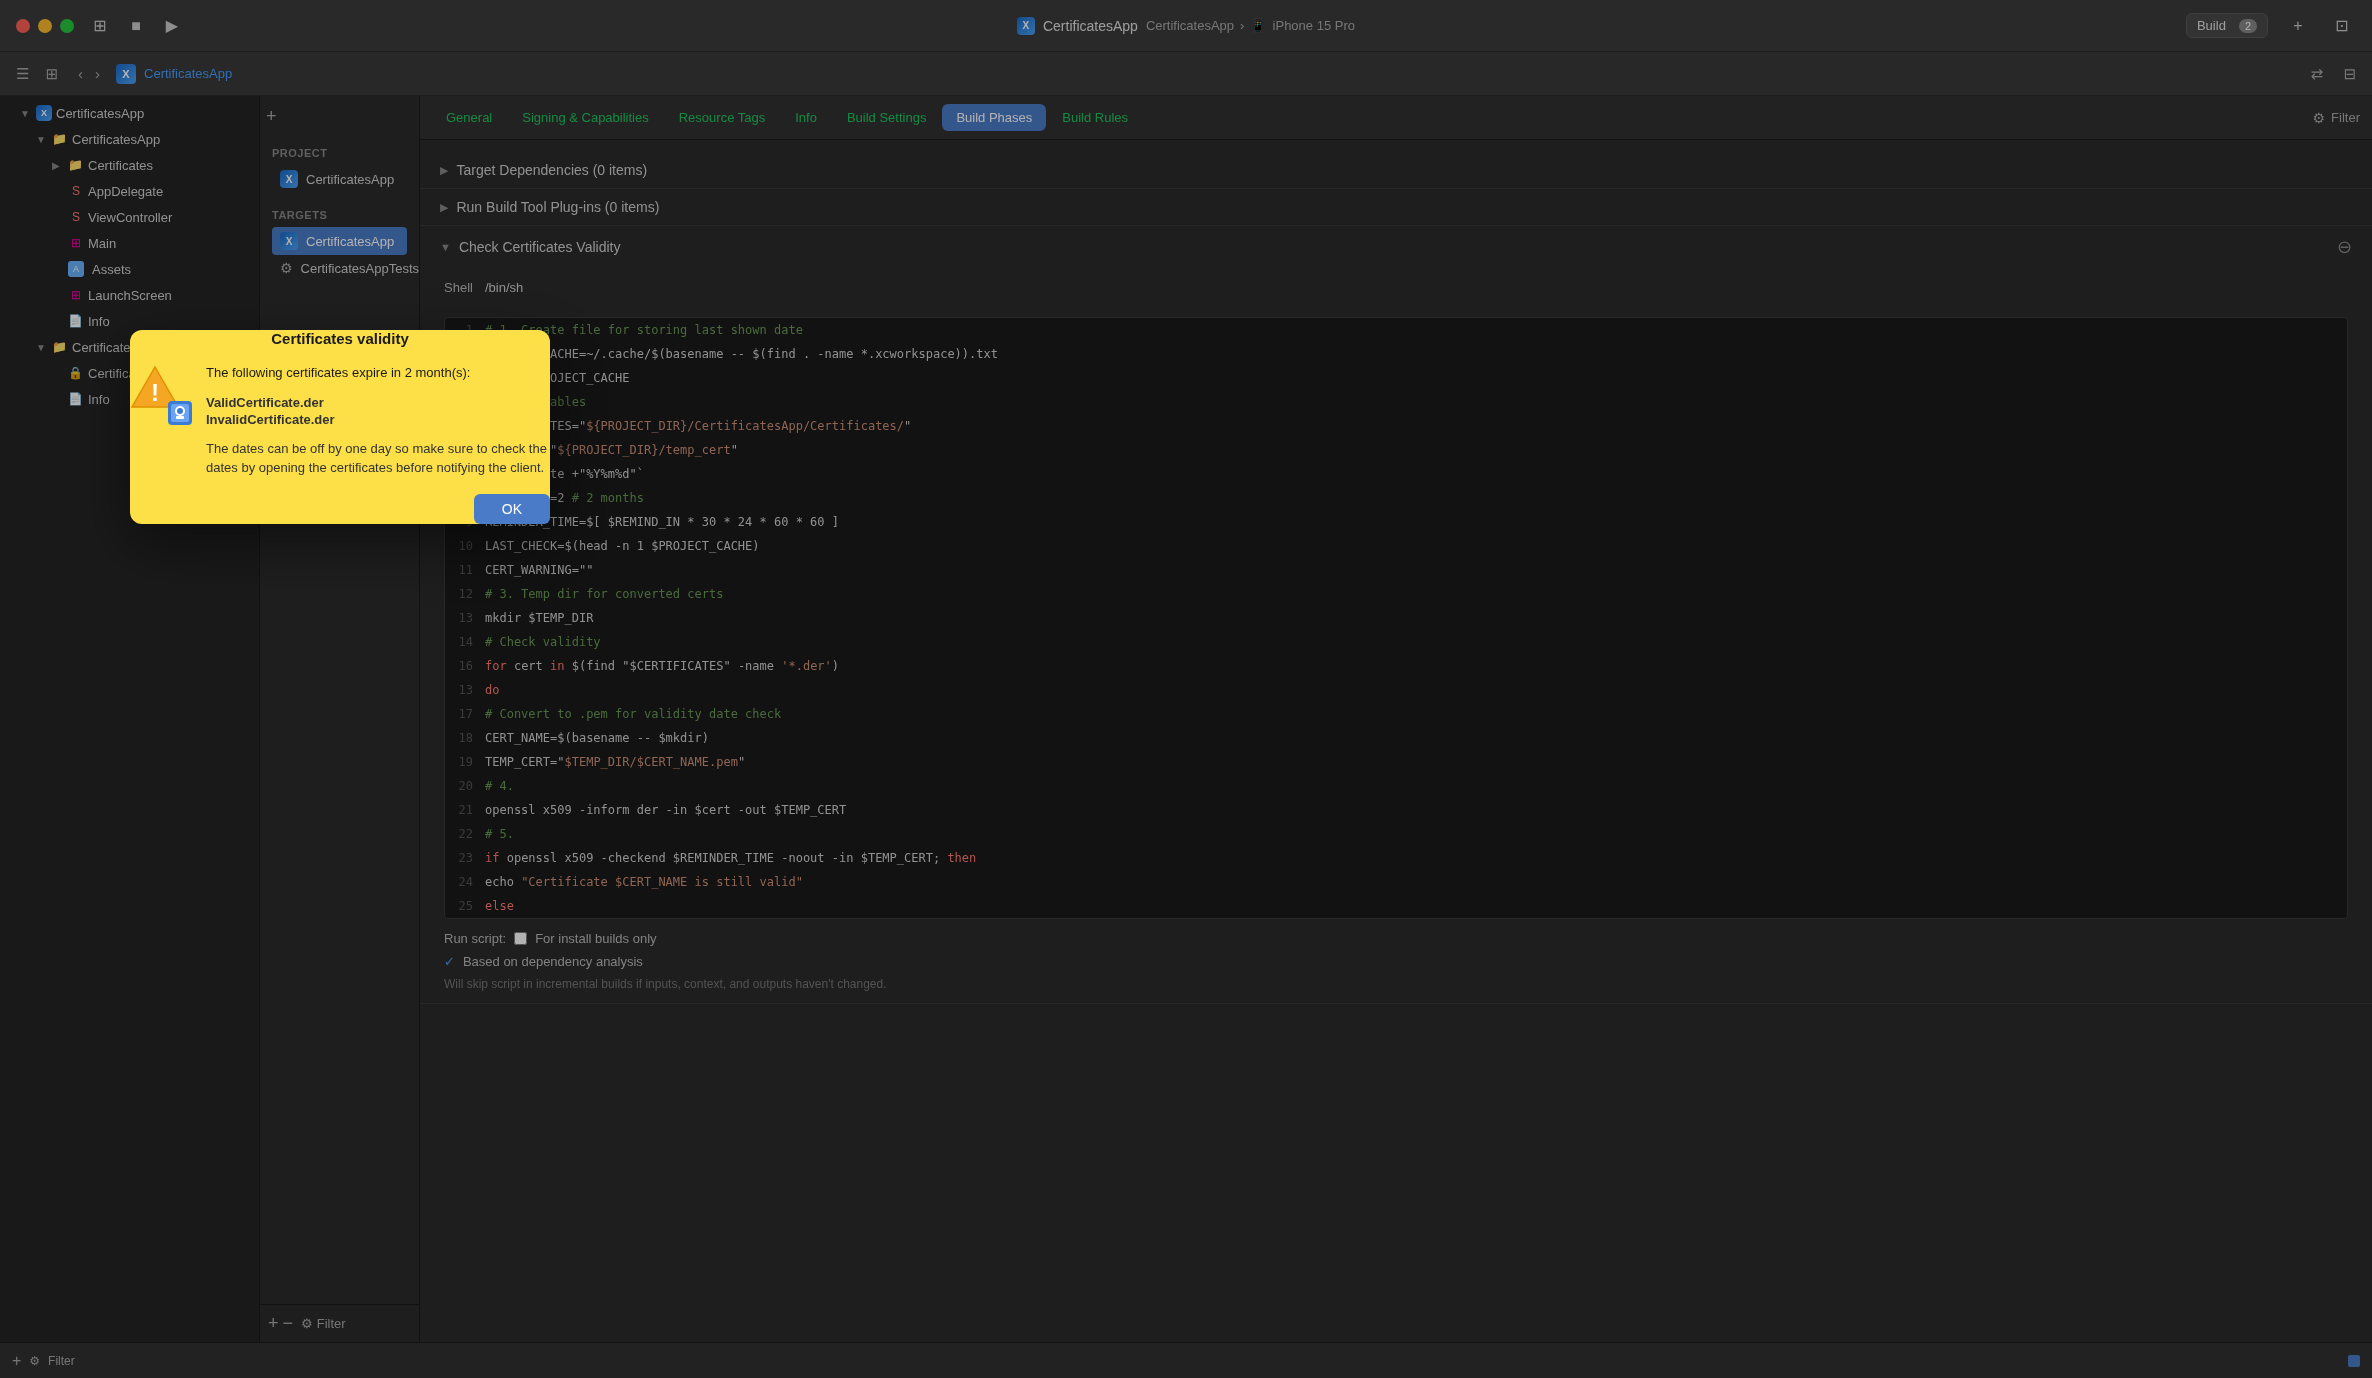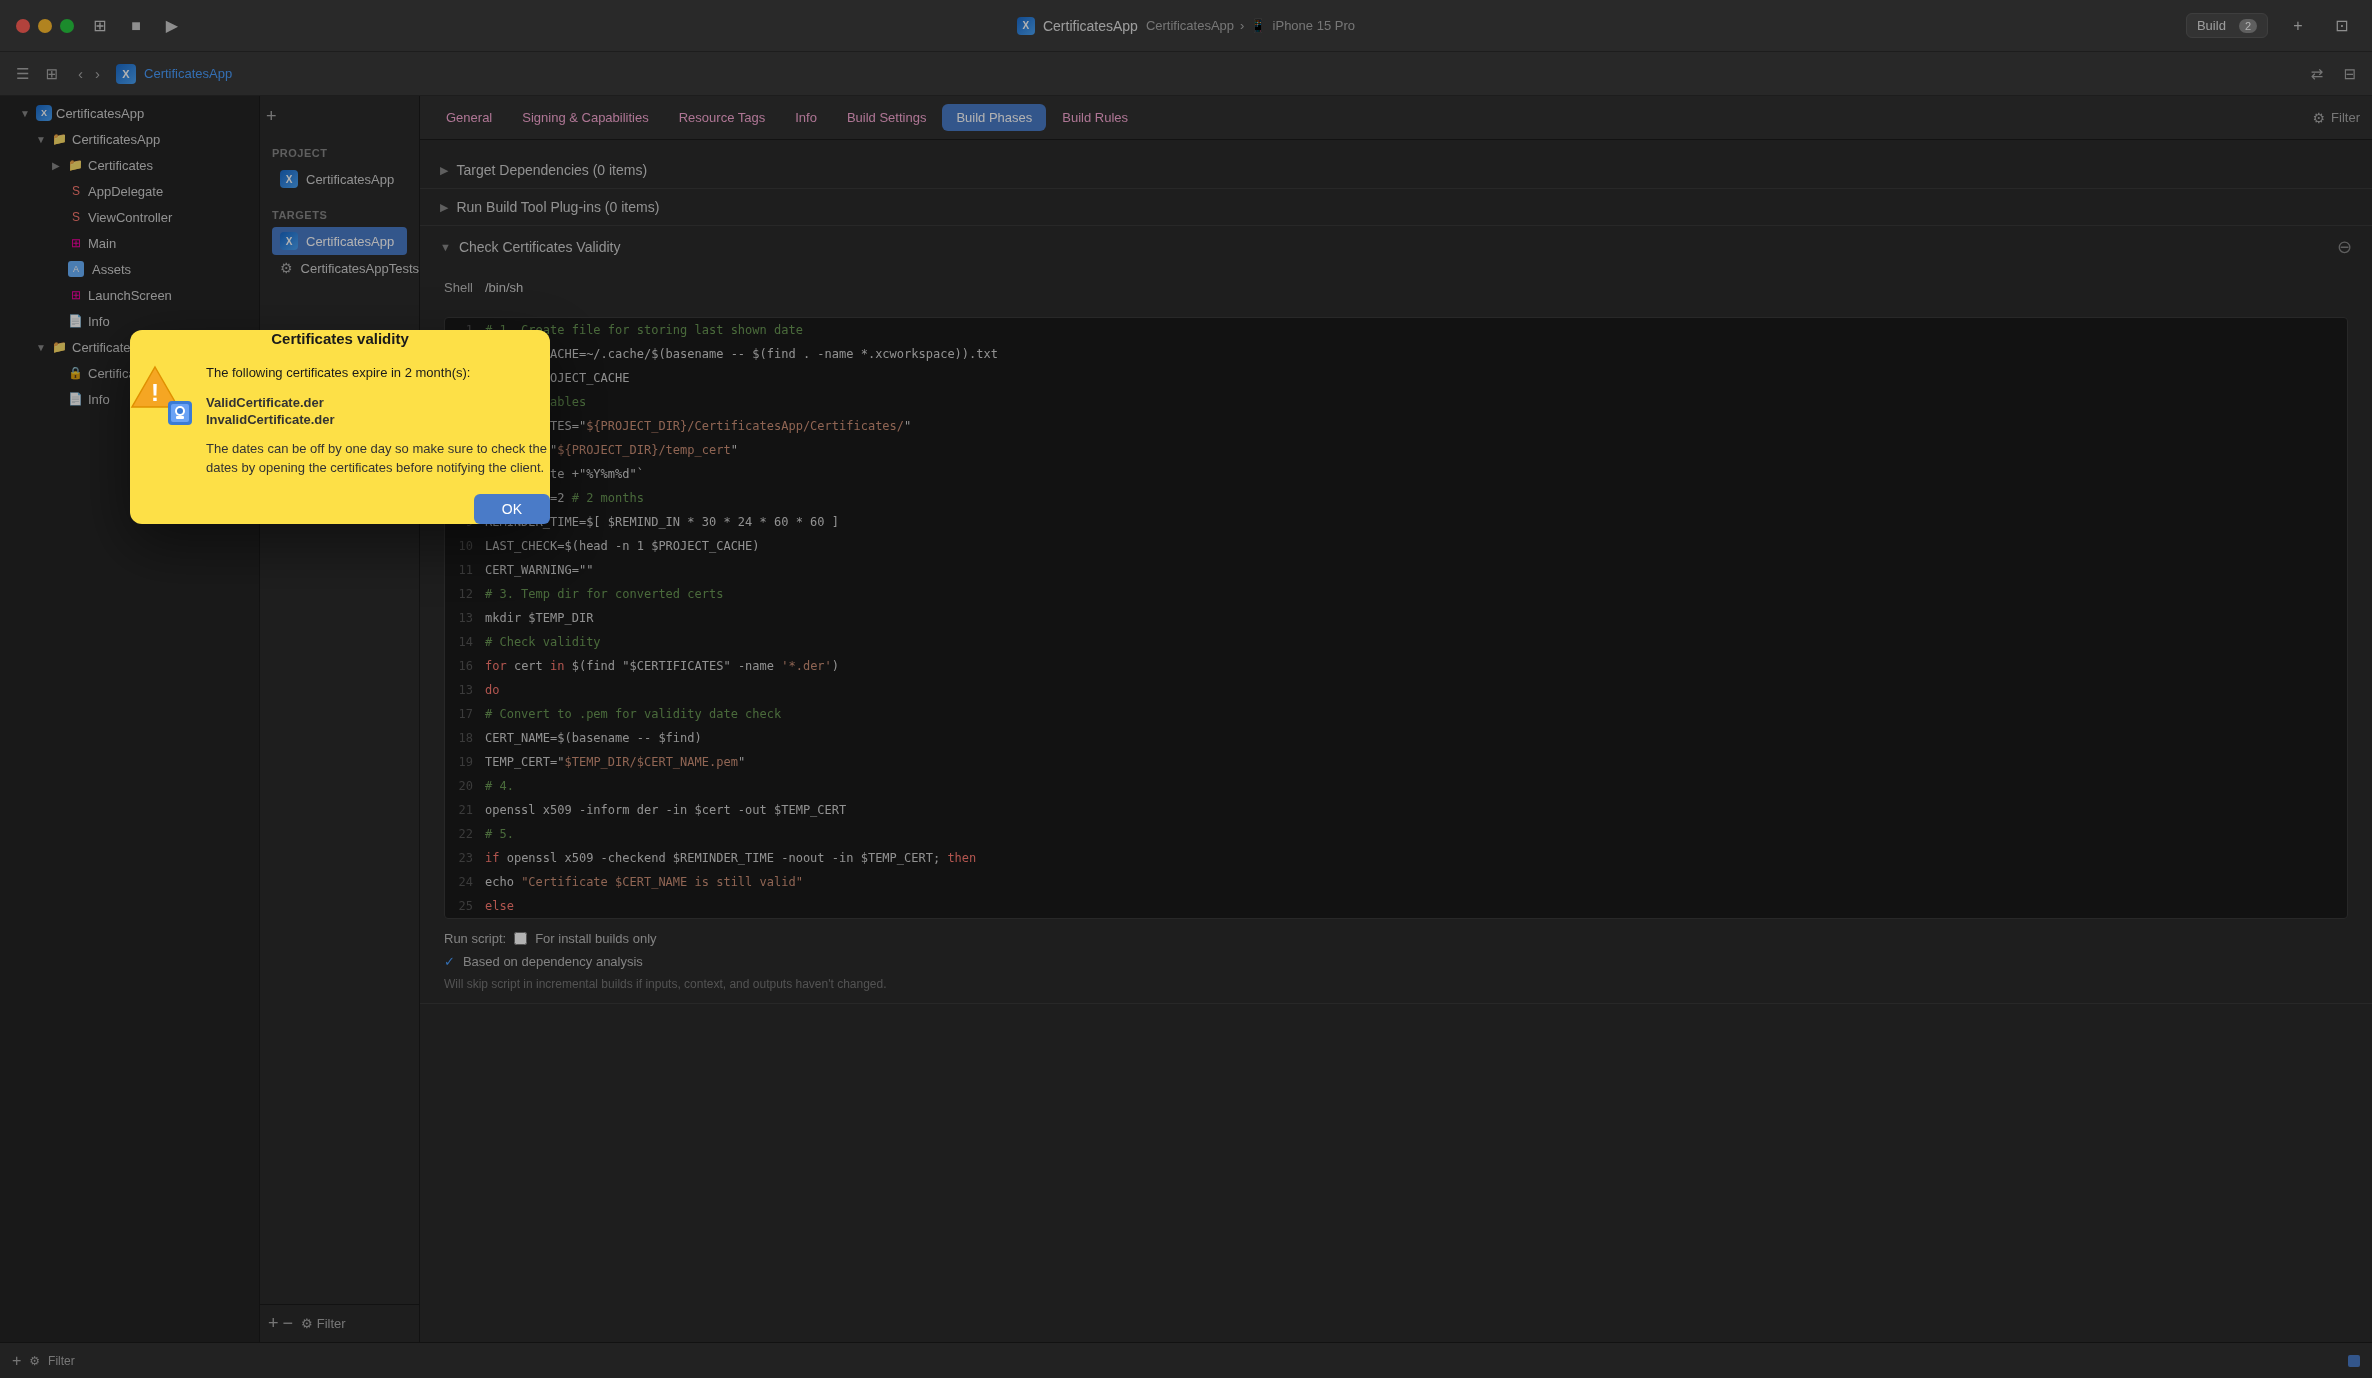--- a/index.html
+++ b/index.html
@@ -234,21 +234,21 @@
       display: flex;
       align-items: center;
       background: #323232;
       height: 44px;
       border-bottom: 1px solid #1a1a1a;
       padding: 0 12px;
       gap: 2px;
     }
     .tab-item {
       padding: 6px 14px;
-      color: #f9a8d4;
+      color: #22c55e;
       font-size: 13px;
       cursor: pointer;
       border-radius: 6px;
       white-space: nowrap;
     }
     .tab-item.active {
       background: #4a7bc8;
       color: white;
       font-weight: 500;
     }
@@ -790,21 +790,21 @@
           <div class="code-line">
             <span class="line-number">13</span>
             <span class="line-code c-keyword">do</span>
           </div>
           <div class="code-line">
             <span class="line-number">17</span>
             <span class="line-code c-comment"># Convert to .pem for validity date check</span>
           </div>
           <div class="code-line">
             <span class="line-number">18</span>
-            <span class="line-code c-normal">CERT_NAME=$(basename -- $find)</span>
+            <span class="line-code c-normal">CERT_NAME=$(basename -- $mkdir)</span>
           </div>
           <div class="code-line">
             <span class="line-number">19</span>
             <span class="line-code"><span class="c-normal">TEMP_CERT="</span><span class="c-path">$TEMP_DIR/$CERT_NAME.pem</span><span class="c-normal">"</span></span>
           </div>
           <div class="code-line">
             <span class="line-number">20</span>
             <span class="line-code c-comment"># 4.</span>
           </div>
           <div class="code-line">

